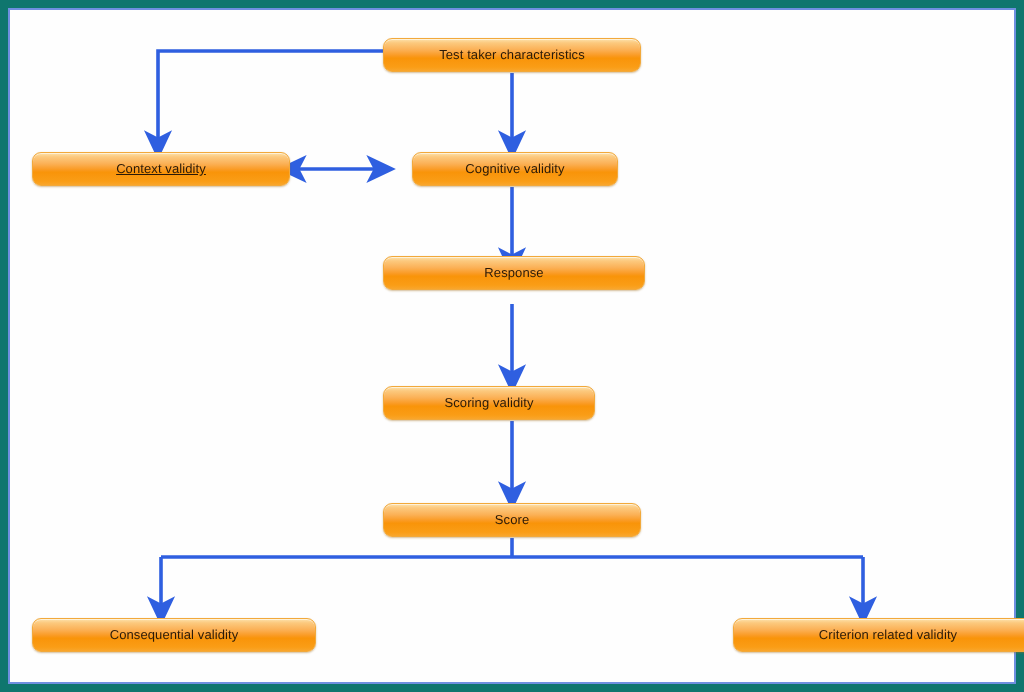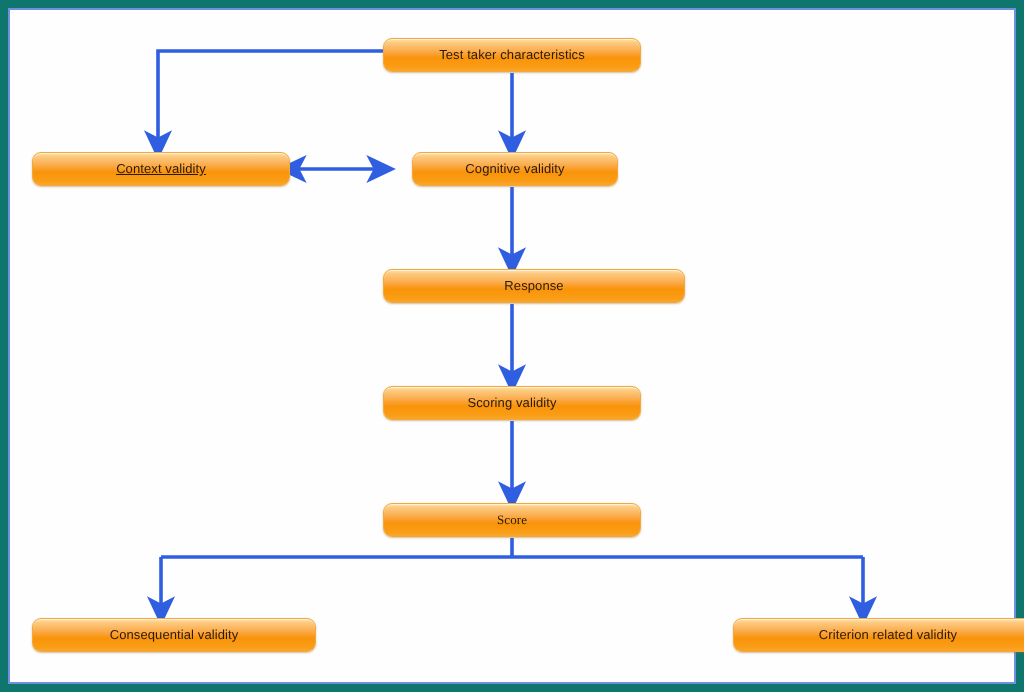--- a/index.html
+++ b/index.html
@@ -74,23 +74,23 @@
   .node .label {
     display: block;
     line-height: 1;
     padding-bottom: 1px;
   }
 
   
   #node-test-taker        { left: 383px; top: 38px;  width: 258px; }
   #node-context-validity  { left: 32px;  top: 152px; width: 258px; text-decoration: underline; }
   #node-cognitive-validity{ left: 383px; top: 152px; width: 206px; margin-left: 29px; }
-  #node-response          { left: 383px; top: 269px; width: 302px; }
-  #node-scoring-validity  { left: 383px; top: 386px; width: 258px; }
-  #node-score             { left: 383px; top: 503px; width: 258px; font-family: Liberation Serif, serif; }
+  #node-response          { left: 383px; top: 256px; width: 262px; }
+  #node-scoring-validity  { left: 383px; top: 386px; width: 212px; }
+  #node-score             { left: 383px; top: 503px; width: 258px; }
   #node-consequential     { left: 32px;  top: 618px; width: 284px; }
   #node-criterion         { left: 733px; top: 618px; width: 310px; }
 </style>
 </head>
 <body>
 
 <div id="canvas">
 
   <div id="frame"></div>
 

